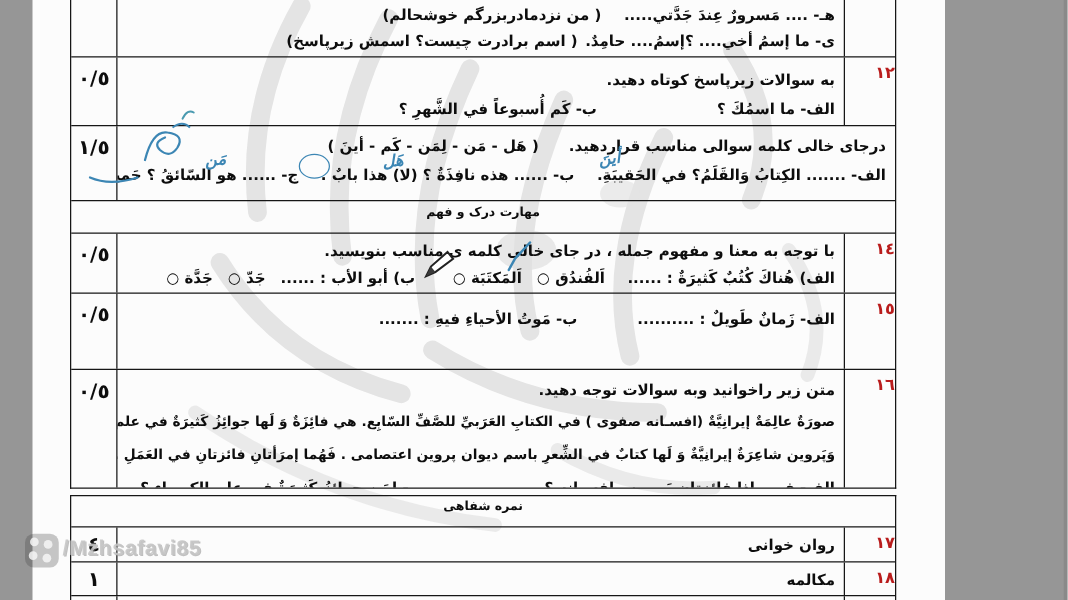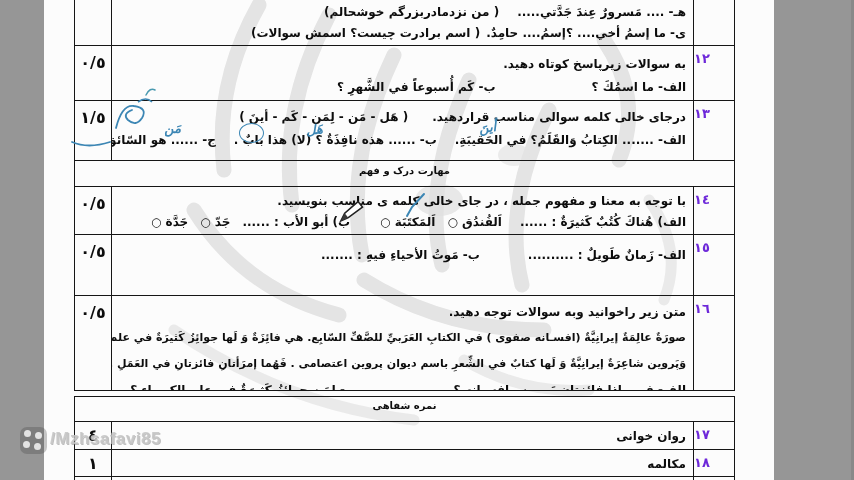--- a/index.html
+++ b/index.html
@@ -1,37 +1,37 @@
 <!DOCTYPE html>
 <html lang="fa" dir="ltr"><head>
 <meta charset="utf-8">
 <style>
   * { margin:0; padding:0; box-sizing:border-box; }
   html,body { width:854px; height:480px; overflow:hidden; }
   body { background:#969696; font-family:"DejaVu Sans", sans-serif; position:relative; }
 
   .viewer-edge { position:absolute; right:0; top:0; width:3px; height:480px; background:#898989; }
 
-  .sheet { position:absolute; left:44px; top:0; width:730px; height:480px; background:#fcfcfc; overflow:hidden; }
+  .sheet { position:absolute; left:26px; top:0; width:730px; height:480px; background:#fcfcfc; overflow:hidden; }
 
   .wm-svg { position:absolute; left:0; top:0; pointer-events:none; }
 
   .extable { position:absolute; left:30px; width:661px; border:1.6px solid #161616; background:transparent; }
   .t1 { top:0; border-top:0; }
   .t2 { top:396px; border-bottom:0; }
 
   .xrow { display:flex; flex-direction:row; border-top:1.4px solid #161616; position:relative; }
   .xrow.first { border-top:0; }
   .cell-score { width:37px; border-right:1.4px solid #161616; text-align:center; font-weight:700;
                 font-size:16px; color:#0d0d0d; padding-top:7px; }
   .cell-score.mid { padding-top:0; display:flex; align-items:center; justify-content:center; }
   .cell-content { flex:1; direction:rtl; text-align:right; color:#0d0d0d; font-weight:700;
                   font-size:12px; padding:0 7px 0 4px; overflow:hidden; white-space:nowrap; }
-  .cell-num { width:41px; border-left:1.4px solid #161616; text-align:left; font-weight:700;
-              font-size:13px; color:#6d28d9; padding-top:5px; }
+  .cell-num { width:41px; border-left:1.4px solid #161616; text-align:right; font-weight:700;
+              font-size:13px; color:#b91c1c; padding-top:5px; }
   .line { display:block; }
   .section-row { display:block; text-align:center; direction:rtl; font-weight:700; font-size:10px;
                  color:#0d0d0d; padding-top:4px; }
   .fs11 { font-size:11px; }
 
   
   .h45{height:45px} .h55{height:55px} .h60{height:60px} .h26{height:26px}
   .h48{height:48px} .h61{height:61px} .h95{height:95px} .h24{height:24px}
   .h28{height:28px} .h27{height:27px} .h10{height:10px}
 
@@ -83,41 +83,40 @@
     <ellipse cx="395" cy="200" rx="24" ry="16" fill="#e0e0e0" opacity="0.7"></ellipse>
     <ellipse cx="470" cy="155" rx="16" ry="11" fill="#e4e4e4" opacity="0.7"></ellipse>
   </svg>
 
   <div class="extable t1">
 
     <div class="xrow first r11 h45">
       <div class="cell-score"></div>
       <div class="cell-content">
         <span class="line">هـ- .... مَسرورٌ عِندَ جَدَّتي.....  ( من نزدمادربزرگم خوشحالم)</span>
-        <span class="line">ى- ما إسمُ أخي.... ؟إسمُ.... حامِدٌ. ( اسم برادرت چيست؟ اسمش سوالات)</span>
+        <span class="line">ى- ما إسمُ أخي.... ؟إسمُ.... حامِدٌ. ( اسم برادرت چيست؟ اسمش زيرپاسخ)</span>
       </div>
       <div class="cell-num"></div>
     </div>
 
     <div class="xrow r12 h55">
       <div class="cell-score">٠/٥</div>
       <div class="cell-content">
         <span class="line">به سوالات زيرپاسخ كوتاه دهيد.</span>
         <span class="line">الف- ما اسمُكَ ؟        ب- كَم أُسبوعاً في الشَّهرِ ؟</span>
       </div>
       <div class="cell-num">١٢</div>
     </div>
 
     <div class="xrow r13 h60">
       <div class="cell-score">١/٥</div>
       <div class="cell-content">
         <span class="line">درجاى خالى كلمه سوالى مناسب قراردهيد.  ( هَل - مَن - لِمَن - كَم - أينَ )</span>
         <span class="line">الف- ....... الكِتابُ وَالقَلَمُ؟ في الحَقيبَةِ.  ب- ...... هذه نافِذَةٌ ؟ (لا) هذا بابٌ .  ج- ...... هو السّائقُ ؟ حَميدٌ</span>
       </div>
-      <div class="cell-num">١٣</div>
     </div>
 
     <div class="xrow h26">
       <div class="section-row" style="width:100%">مهارت درک و فهم</div>
     </div>
 
     <div class="xrow r14 h48">
       <div class="cell-score">٠/٥</div>
       <div class="cell-content">
         <span class="line">با توجه به معنا و مفهوم جمله ، در جاى خالى كلمه ى مناسب بنويسيد.</span>

